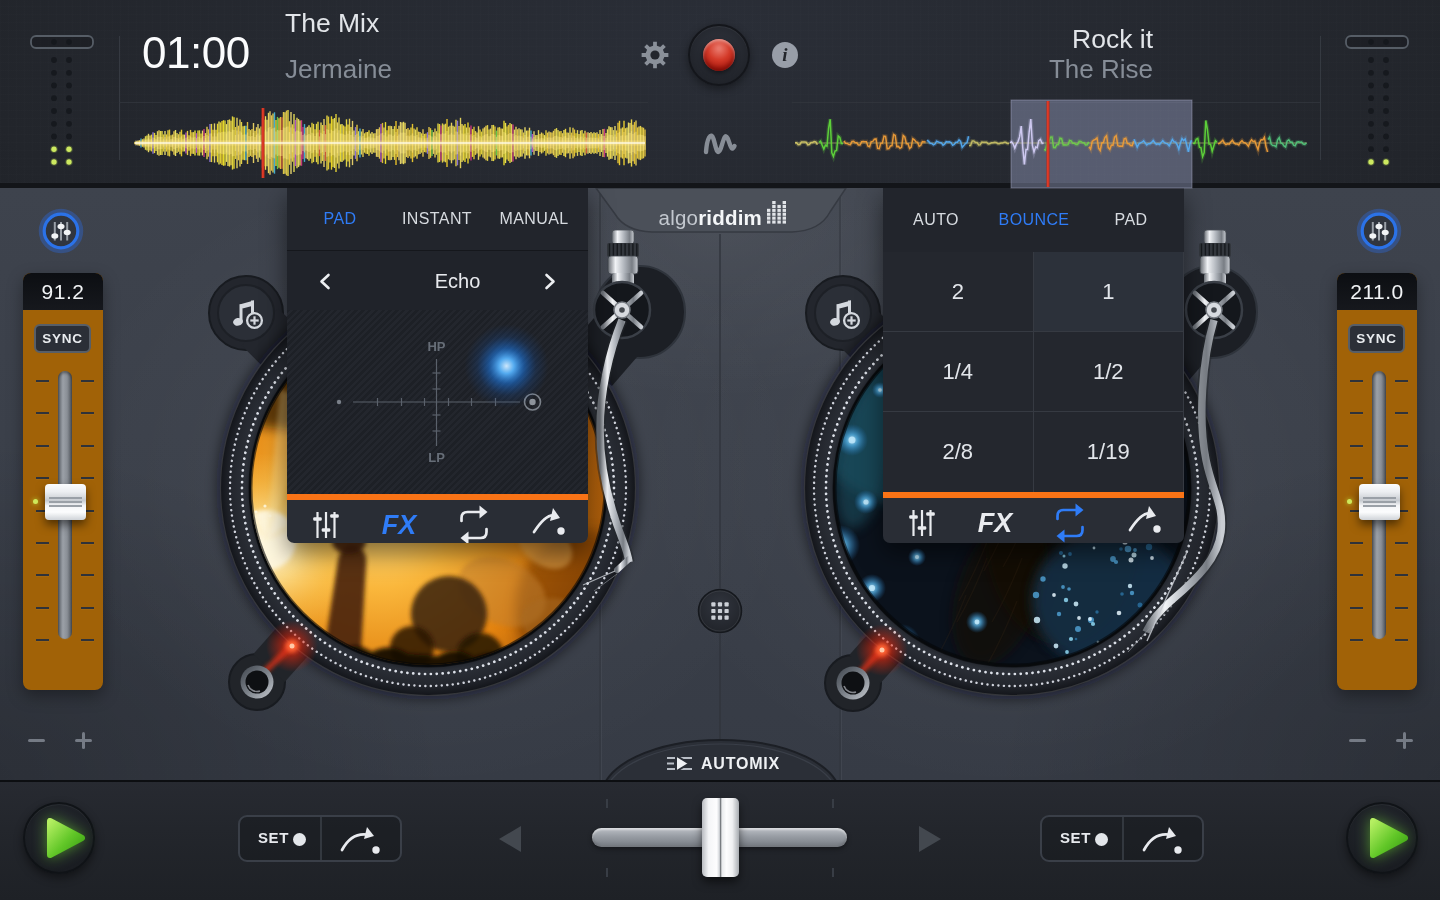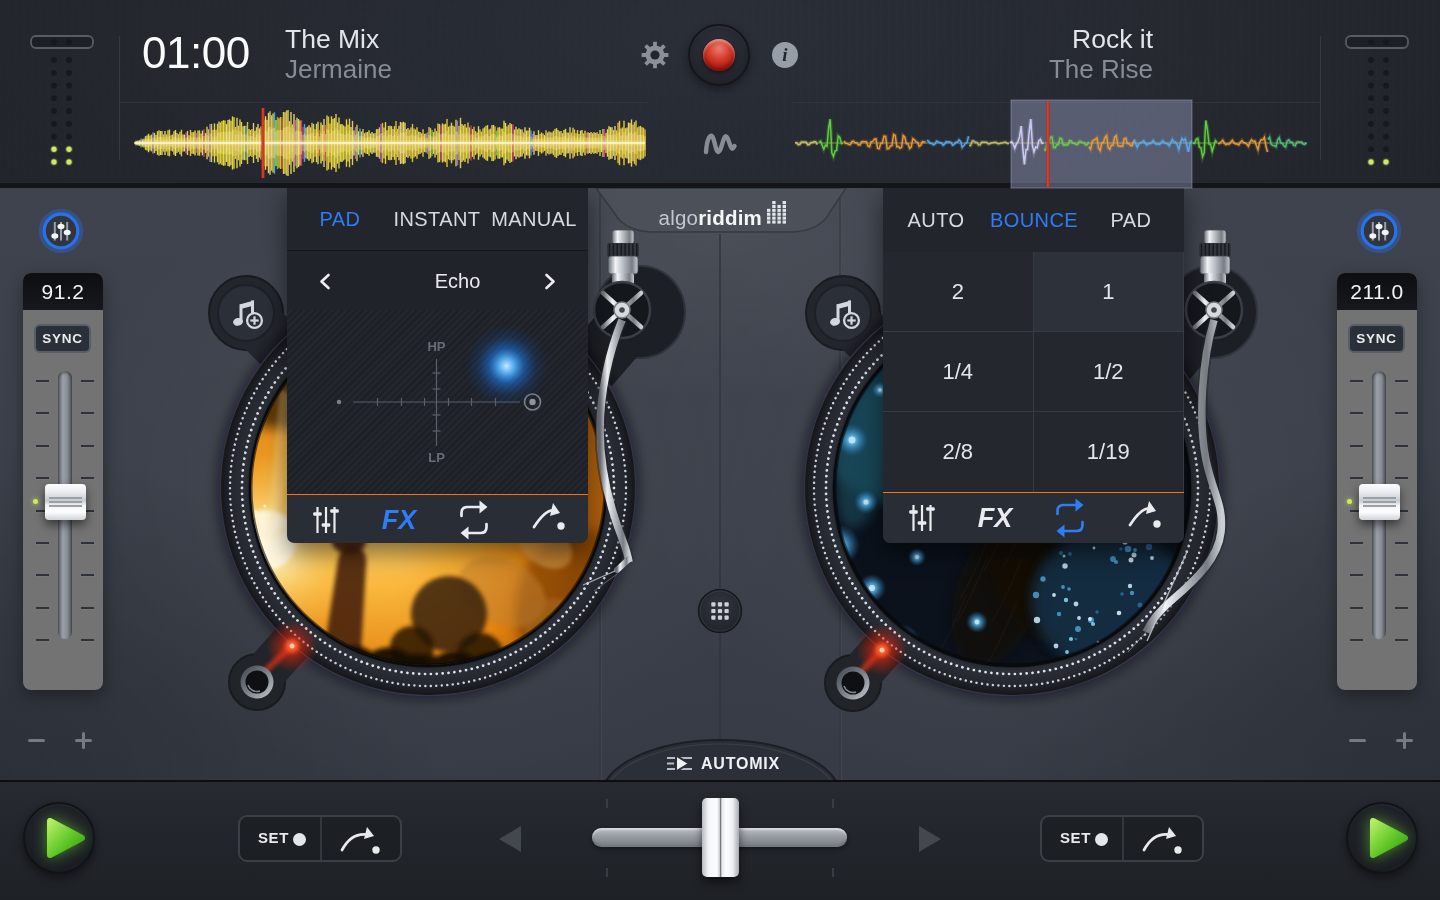--- a/index.html
+++ b/index.html
@@ -43,38 +43,38 @@
  font-weight:bold; font-size:19px; line-height:25px; }
 
 
 #wavesvg { left:0; top:0; width:1440px; height:190px; }
 
 
 .panel { top:188px; width:301px; height:355px; box-shadow:0 10px 24px rgba(0,0,0,0.5);
  border-radius:0 0 7px 7px; overflow:hidden; }
 #panelL { left:287px; } #panelR { left:883px; }
 .ptabs { position:relative; width:100%; height:62px; background:#22252c; }
-.ptabs span { position:absolute; top:50%; font-size:20px; color:#d7dbe0; letter-spacing:0.4px;
+.ptabs span { position:absolute; top:50%; font-size:16px; color:#d7dbe0; letter-spacing:0.4px;
  transform:translate(-50%,-50%); white-space:nowrap; }
 .ptabs .on { color:#2f7cf7; }
 #echo-row { position:relative; width:100%; height:60px; background:#20232a;
  border-top:1px solid #15171c; }
 #echo-row .lbl { position:absolute; left:50%; top:50%; transform:translate(-50%,-50%);
  color:#e8eaee; font-size:20px;margin-left:20px; }
 #padarea { position:relative; width:100%; height:184px;
  background: repeating-linear-gradient(135deg, #1d2026 0 2.4px, #23262d 2.4px 4.8px); }
 .icorow { position:relative; width:100%; height:49px; background:#292d35;
- border-top:1px solid #f97316; }
+ border-top:6px solid #f97316; }
 #gridR { position:relative; width:100%; height:240px; background:#363a42; }
 #gridR .cell { position:absolute; width:149.5px; color:#e2e5ea; font-size:22px;
  background:#24272e; display:flex; align-items:center; justify-content:center; }
 #gridR .lit { background:#2c313a; }
 
 
-.slab { top:273px; width:80px; height:417px; background:#737373; border-radius:8px;
+.slab { top:273px; width:80px; height:417px; background:#a16207; border-radius:8px;
  box-shadow:0 6px 16px rgba(0,0,0,0.35); }
 #slabL { left:23px; } #slabR { left:1337px; }
 .bpm { position:absolute; left:0; top:0; width:80px; height:37px; border-radius:8px 8px 0 0;
  background:linear-gradient(180deg,#0c0e12,#16181d); color:#f2f4f6; font-size:21px;
  text-align:center; line-height:37px; letter-spacing:0.5px; }
 .sync { position:absolute; left:11px; top:51px; width:57px; height:29px; border:2px solid #575e67;
  border-radius:6px; background:#2b2f37; color:#e9ecef; font-size:13.5px; font-weight:bold;
  text-align:center; line-height:25px; letter-spacing:0.8px; }
 .vtrack { position:absolute; left:35px; top:98px; width:14px; height:268px; border-radius:7px;
  background:linear-gradient(90deg,#585d64,#9ba0a7 35%,#8a8f96 65%,#4e535a);
@@ -702,21 +702,21 @@
     <div class="abs xtick" style="left:832px;top:868px"></div>
     <div class="abs" id="xtrack"></div>
     <div class="abs" id="xhandle"></div>
     <div class="abs" id="topbar"></div>
     <div class="abs" id="topstrip"></div>
     <div class="abs tsep-v" style="left:119px"></div>
     <div class="abs tsep-v" style="left:1320px"></div>
     <div class="abs tsep-h" style="left:119px;width:529px"></div>
     <div class="abs tsep-h" style="left:792px;width:528px"></div>
     <div class="abs" id="t-time-l">01:00</div>
-    <div class="abs t-title" style="left:285px;top:24px">The Mix</div>
+    <div class="abs t-title" style="left:285px;top:8px">The Mix</div>
     <div class="abs t-sub" style="left:285px;top:53.5px">Jermaine</div>
     <div class="abs t-title" style="left:287px;top:24px;width:866px;text-align:right">Rock it</div>
     <div class="abs t-sub" style="left:287px;top:53.5px;width:866px;text-align:right">The Rise</div>
     <svg class="abs" style="left:640px;top:40px" width="30" height="30">
       <g transform="translate(15,15)">
         <polygon points="9.31,-1.89 13.37,-1.88 13.37,1.88 9.31,1.89 7.92,5.25 10.78,8.12 8.12,10.78 5.25,7.92 1.89,9.31 1.88,13.37 -1.88,13.37 -1.89,9.31 -5.25,7.92 -8.12,10.78 -10.78,8.12 -7.92,5.25 -9.31,1.89 -13.37,1.88 -13.37,-1.88 -9.31,-1.89 -7.92,-5.25 -10.78,-8.12 -8.12,-10.78 -5.25,-7.92 -1.89,-9.31 -1.88,-13.37 1.88,-13.37 1.89,-9.31 5.25,-7.92 8.12,-10.78 10.78,-8.12 7.92,-5.25" fill="#8a9099"></polygon>
         <circle cx="0" cy="0" r="4.6" fill="#23262d"></circle>
       </g>
     </svg>
     <div class="abs" id="rec-outer"></div>

